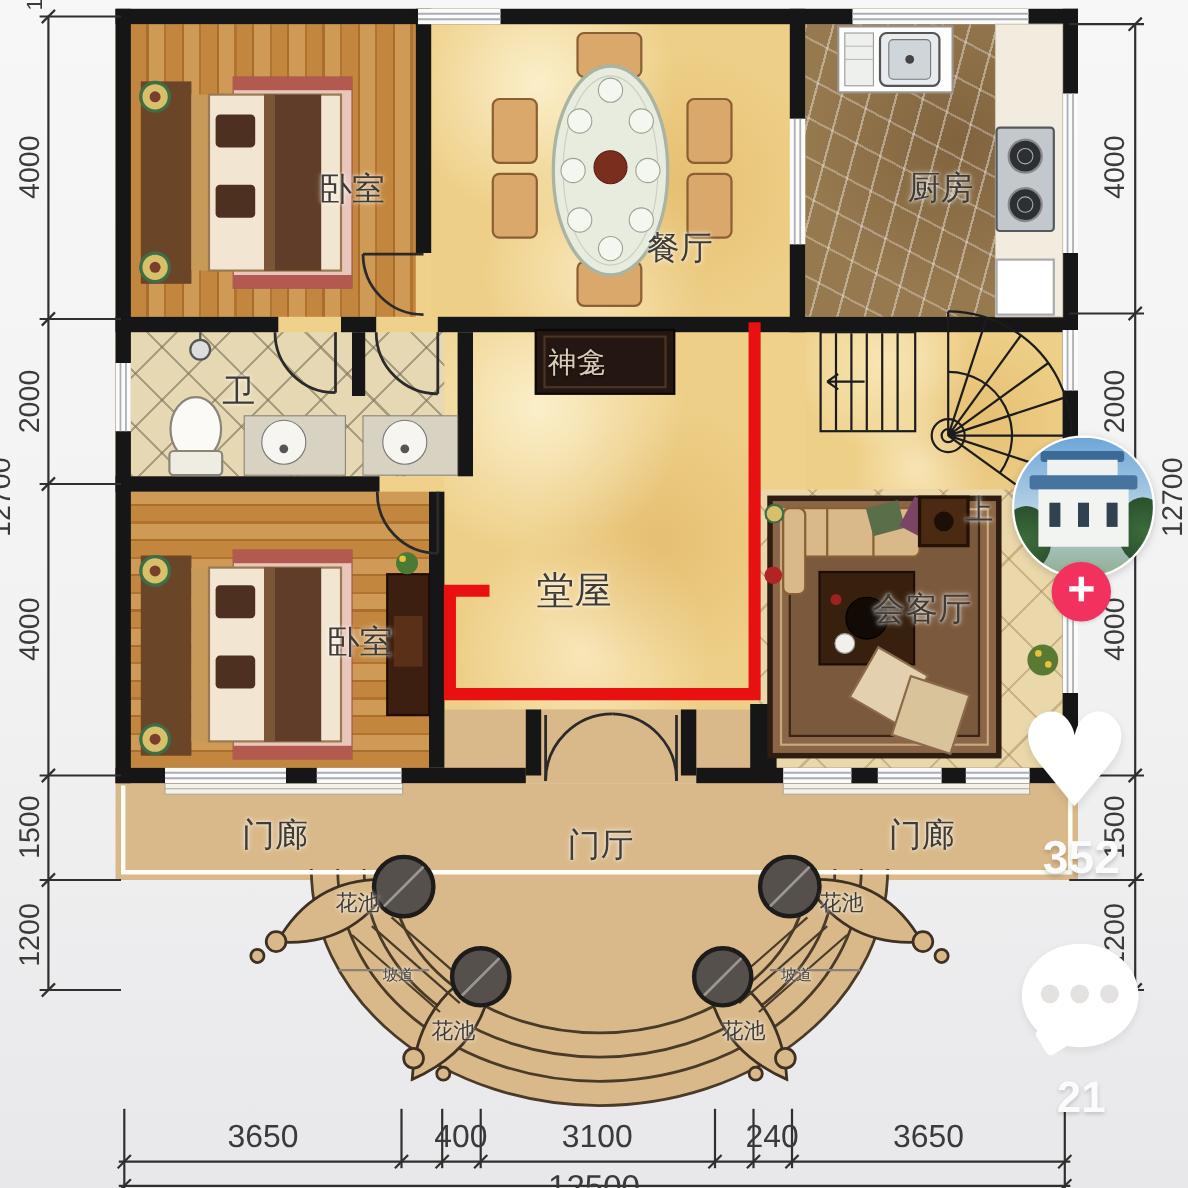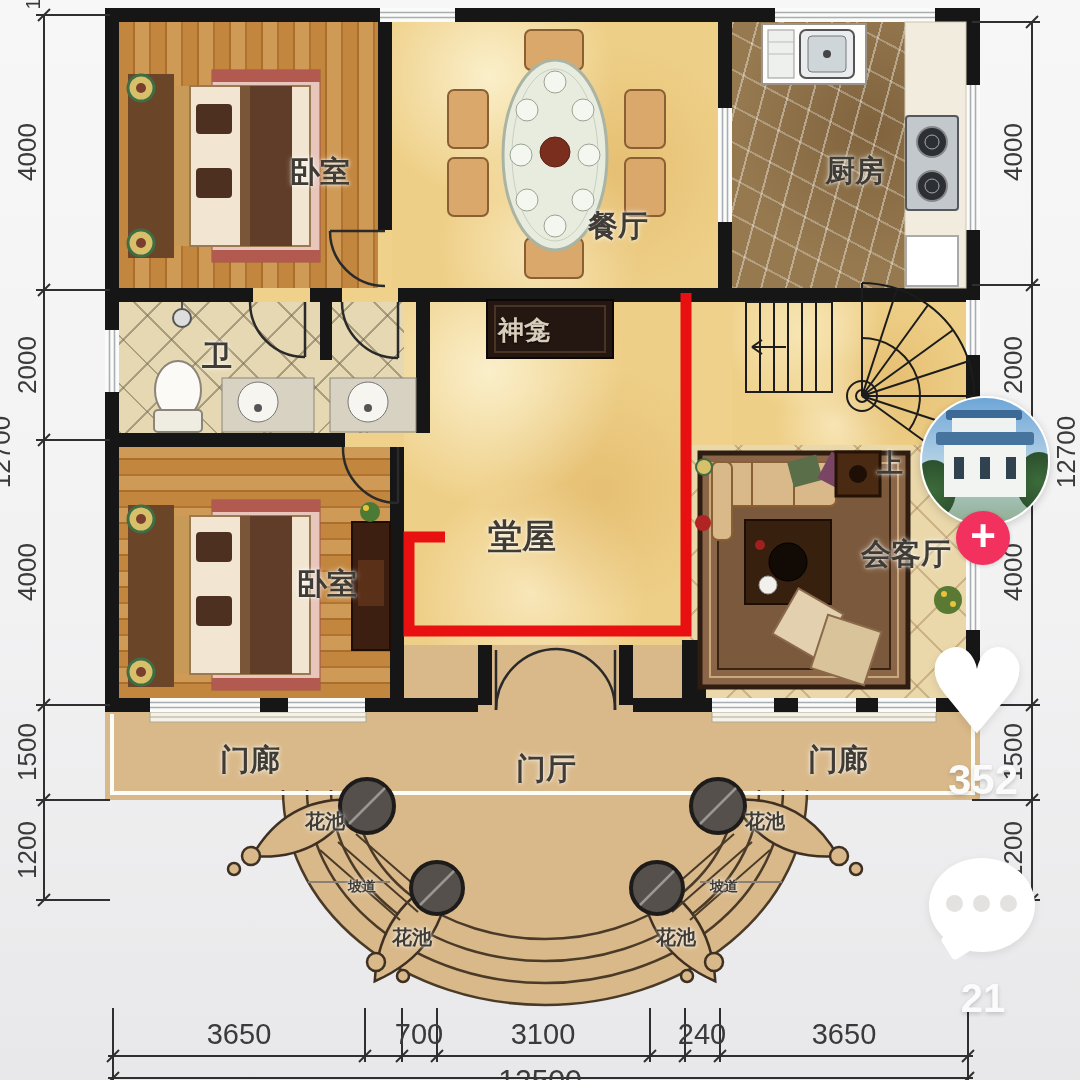--- a/index.html
+++ b/index.html
@@ -24,21 +24,21 @@
   .tile-b{background:
      repeating-linear-gradient(45deg, rgba(120,110,88,.55) 0 2px, rgba(0,0,0,0) 2px 34px),
      repeating-linear-gradient(-45deg, rgba(120,110,88,.55) 0 2px, rgba(0,0,0,0) 2px 34px),
      #e6d8b2;}
   .tile-l{background:
      repeating-linear-gradient(45deg, rgba(158,124,78,.4) 0 2px, rgba(0,0,0,0) 2px 42px),
      repeating-linear-gradient(-45deg, rgba(158,124,78,.4) 0 2px, rgba(0,0,0,0) 2px 42px),
      #ead8ab;}
   .tan{background:#d9b98a;}
   
-  .lbl{position:absolute;transform:translate(-50%,-50%);font-weight:700;color:#3f3b35;
+  .lbl{position:absolute;transform:translate(-50%,-50%);font-weight:400;color:#3f3b35;
        text-shadow:0 0 3px rgba(255,255,255,.9),0 0 6px rgba(255,255,255,.6);white-space:nowrap;}
   .f30{font-size:30px;} .f34{font-size:34px;} .f26{font-size:26px;} .f22{font-size:20px;} .f21{font-size:14px;}
   .shrine-lbl{color:#d8ccba;text-shadow:0 1px 2px rgba(0,0,0,.8);}
   .hdim,.vdim{position:absolute;transform:translate(-50%,-50%);font-family:"Liberation Sans",sans-serif;
        font-size:26px;color:#3a3a3a;white-space:nowrap;font-weight:500;}
   .vdim{transform:translate(-50%,-50%) rotate(-90deg);}
   .f28d{font-size:29px;}
   
   #avatar{left:920px;top:396px;width:126px;height:126px;border-radius:50%;border:2px solid #fff;
           overflow:hidden;background:linear-gradient(180deg,#6ea6d8 0%,#b9d4e6 55%,#8fae8e 100%);
@@ -413,21 +413,21 @@
         <line x1="962" y1="1084" x2="974" y2="1072"></line>
     </g>
   </svg>
 
   <div class="lbl f30" style="left:320px;top:172px">卧室</div>
   <div class="lbl f30" style="left:618px;top:226px">餐厅</div>
   <div class="lbl f30" style="left:855px;top:171px">厨房</div>
   <div class="lbl f30" style="left:217px;top:356px">卫</div>
   <div class="lbl f26 shrine-lbl" style="left:524px;top:330px">神龛</div>
   <div class="lbl f34" style="left:522px;top:537px">堂屋</div>
-  <div class="lbl f30" style="left:906px;top:554px">会客厅</div>
+  <div class="lbl f30" style="left:838px;top:554px">会客厅</div>
   <div class="lbl f26" style="left:890px;top:463px">上</div>
   <div class="lbl f30" style="left:327px;top:584px">卧室</div>
   <div class="lbl f30" style="left:250px;top:760px">门廊</div>
   <div class="lbl f30" style="left:546px;top:769px">门厅</div>
   <div class="lbl f30" style="left:838px;top:760px">门廊</div>
   <div class="lbl f22" style="left:325px;top:821px">花池</div>
   <div class="lbl f22" style="left:765px;top:821px">花池</div>
   <div class="lbl f22" style="left:412px;top:937px">花池</div>
   <div class="lbl f22" style="left:676px;top:937px">花池</div>
   <div class="lbl f21" style="left:362px;top:887px">坡道</div>
@@ -440,21 +440,21 @@
   <div class="vdim" style="left:27px;top:850px">1200</div>
   <div class="vdim" style="left:1px;top:452px">12700</div>
   <div class="vdim" style="left:33px;top:4px;font-size:20px">1</div>
   <div class="vdim" style="left:1013px;top:152px">4000</div>
   <div class="vdim" style="left:1013px;top:365px">2000</div>
   <div class="vdim" style="left:1013px;top:572px">4000</div>
   <div class="vdim" style="left:1013px;top:752px">1500</div>
   <div class="vdim" style="left:1013px;top:850px">1200</div>
   <div class="vdim" style="left:1066px;top:452px">12700</div>
   <div class="hdim f28d" style="left:239px;top:1034px">3650</div>
-  <div class="hdim f28d" style="left:419px;top:1034px">700</div>
+  <div class="hdim f28d" style="left:419px;top:1034px">400</div>
   <div class="hdim f28d" style="left:543px;top:1034px">3100</div>
   <div class="hdim f28d" style="left:702px;top:1034px">240</div>
   <div class="hdim f28d" style="left:844px;top:1034px">3650</div>
   <div class="hdim" style="left:540px;top:1080px;font-size:30px">12500</div>
 
   <div class="abs" id="avatar">
     <div class="av-tree" style="left:-12px;top:62px"></div>
     <div class="av-tree" style="left:94px;top:54px"></div>
     <div class="av-uproof"></div>
     <div class="av-up"></div>

